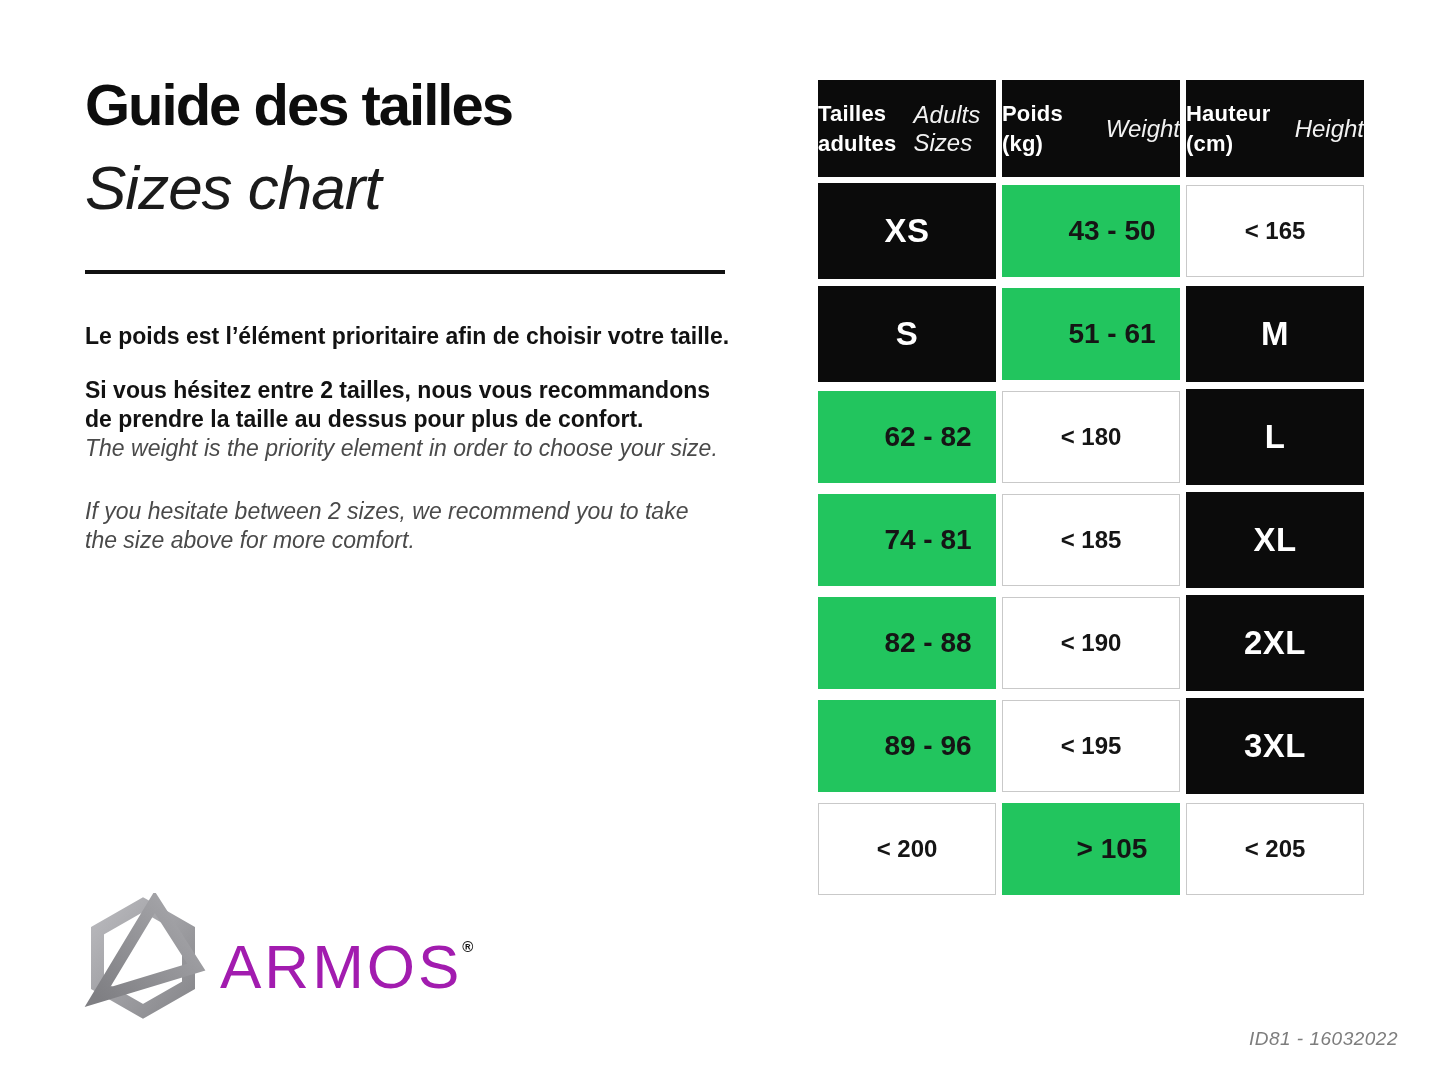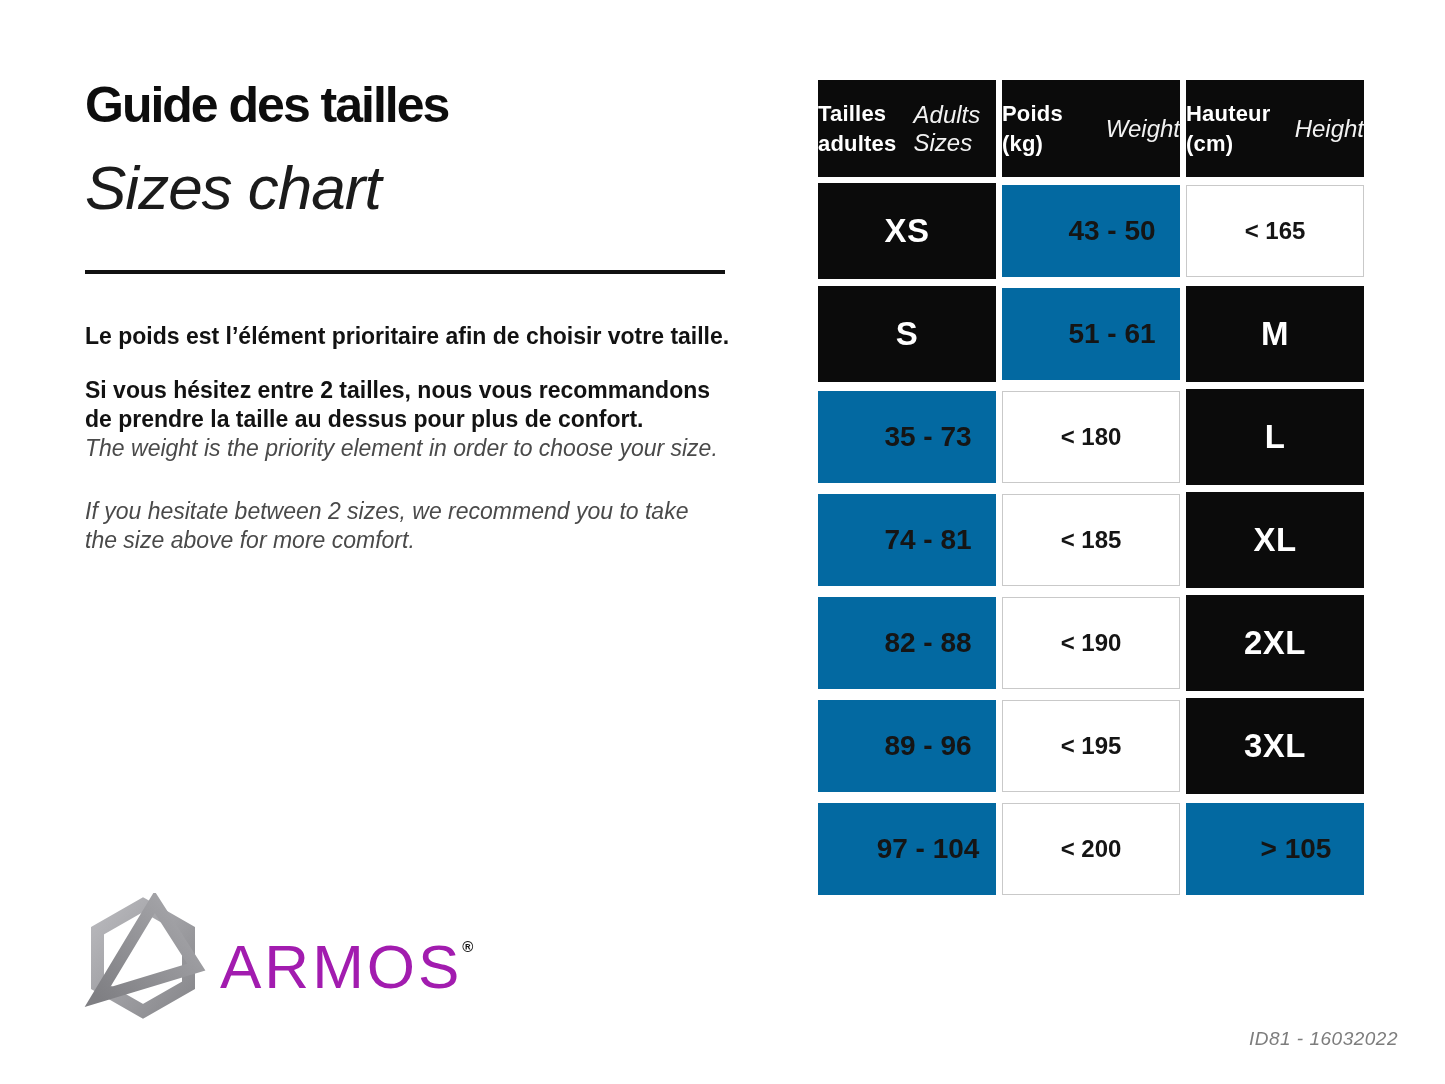--- a/index.html
+++ b/index.html
@@ -8,21 +8,21 @@
     font-family: "Liberation Sans", "DejaVu Sans", sans-serif;
     width: 1445px; height: 1084px;
     position: relative; overflow: hidden;
     color: #111111;
   }
   .page { position: absolute; inset: 0; background: #ffffff; }
 
   
   .title-block { position: absolute; left: 85px; top: 64px; width: 680px; }
   .title-main {
-    font-size: 50px; font-weight: 800; letter-spacing: -2px;
+    font-size: 58px; font-weight: 800; letter-spacing: -2px;
     line-height: 82px; color: #0d0d0d;
   }
   .title-sub {
     font-size: 62px; font-style: italic; font-weight: 300;
     letter-spacing: -1px; line-height: 68px; color: #1b1b1b; margin-top: 8px;
   }
   .divider {
     position: absolute; left: 85px; top: 270px;
     width: 640px; height: 4px; background: #111111;
   }
@@ -55,21 +55,21 @@
   .hcell .h-fr { font-size: 22px; font-weight: 700; line-height: 30px; letter-spacing: 0.2px; }
   .hcell .h-en { font-size: 24px; font-style: italic; font-weight: 400; line-height: 28px; color: #f2f2f2; }
   .cell {
     display: flex; align-items: center; justify-content: center;
   }
   .cell.size {
     background: #0b0b0b; color: #ffffff;
     font-size: 33px; font-weight: 800; letter-spacing: 0.5px;
   }
   .cell.weight {
-    background: #0369a1; color: #151515;
+    background: #22c55e; color: #151515;
     font-size: 28px; font-weight: 600;
     height: 92px; margin: 2px 0; padding-left: 42px;
   }
   .cell.height {
     background: #ffffff; border: 1px solid #c9c9c9; color: #151515;
     font-size: 24px; font-weight: 600;
     height: 92px; margin: 2px 0;
   }
 
   
@@ -129,40 +129,40 @@
     </div>
 
     <div class="cell size">XS</div>
     <div class="cell weight">43 - 50</div>
     <div class="cell height">&lt; 165</div>
 
     <div class="cell size">S</div>
     <div class="cell weight">51 - 61</div>
 
     <div class="cell size">M</div>
-    <div class="cell weight">35 - 73</div>
+    <div class="cell weight">62 - 82</div>
     <div class="cell height">&lt; 180</div>
 
     <div class="cell size">L</div>
     <div class="cell weight">74 - 81</div>
     <div class="cell height">&lt; 185</div>
 
     <div class="cell size">XL</div>
     <div class="cell weight">82 - 88</div>
     <div class="cell height">&lt; 190</div>
 
     <div class="cell size">2XL</div>
     <div class="cell weight">89 - 96</div>
     <div class="cell height">&lt; 195</div>
 
     <div class="cell size">3XL</div>
-    <div class="cell weight">97 - 104</div>
     <div class="cell height">&lt; 200</div>
 
     <div class="cell weight">&gt; 105</div>
+    <div class="cell height">&lt; 205</div>
   </div>
 
   <div class="brand">
     <svg class="brand-logo" viewBox="0 0 100 100" xmlns="http://www.w3.org/2000/svg" aria-hidden="true">
       <defs>
         <linearGradient id="lgHex" x1="0" y1="0" x2="1" y2="1">
           <stop offset="0" stop-color="#b9b9bd"></stop>
           <stop offset="1" stop-color="#87878b"></stop>
         </linearGradient>
         <linearGradient id="lgTri" x1="0" y1="1" x2="1" y2="0">

